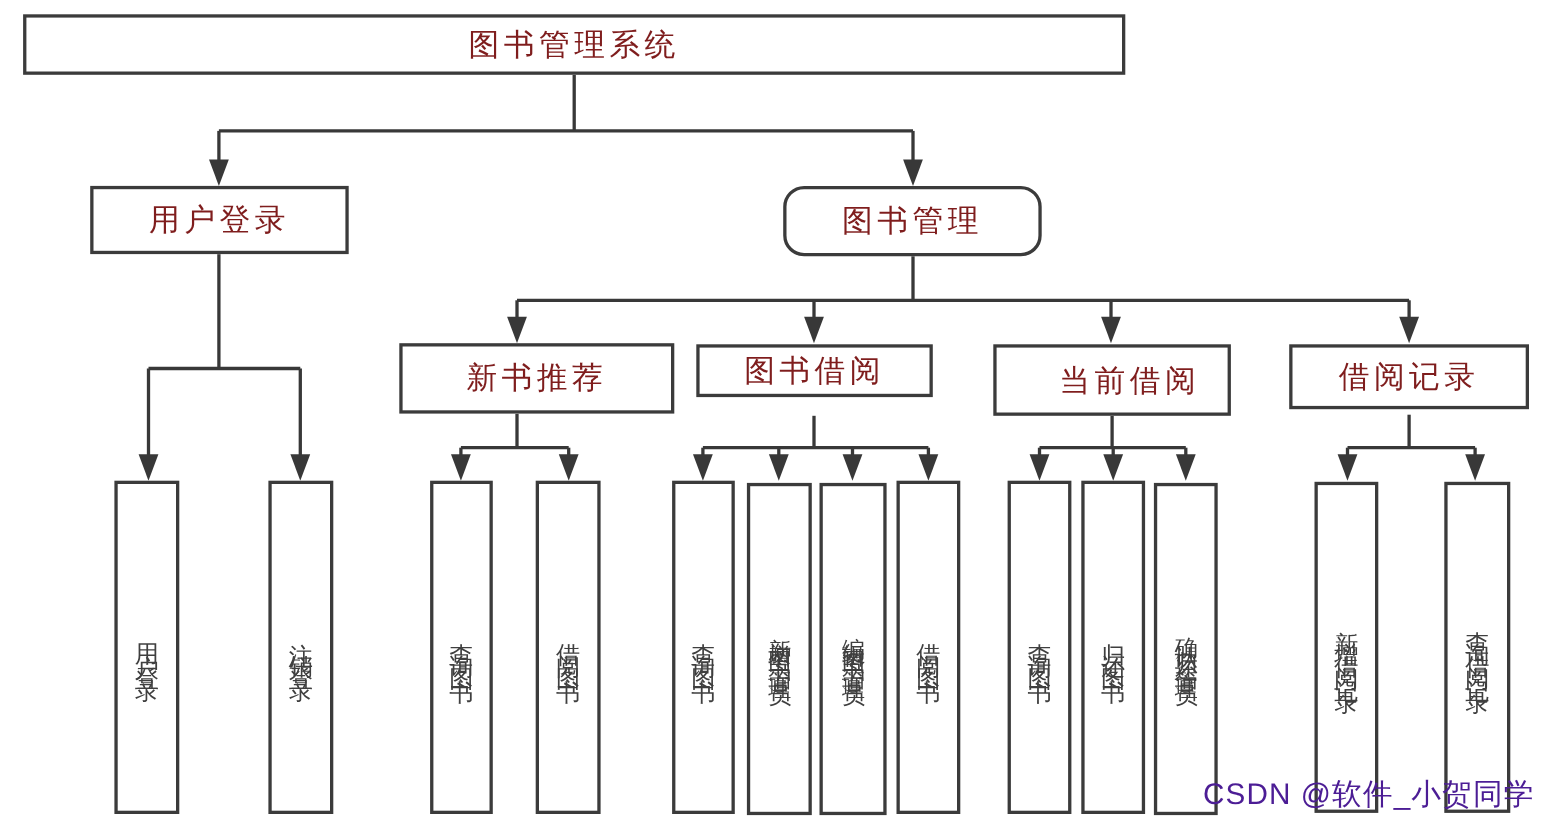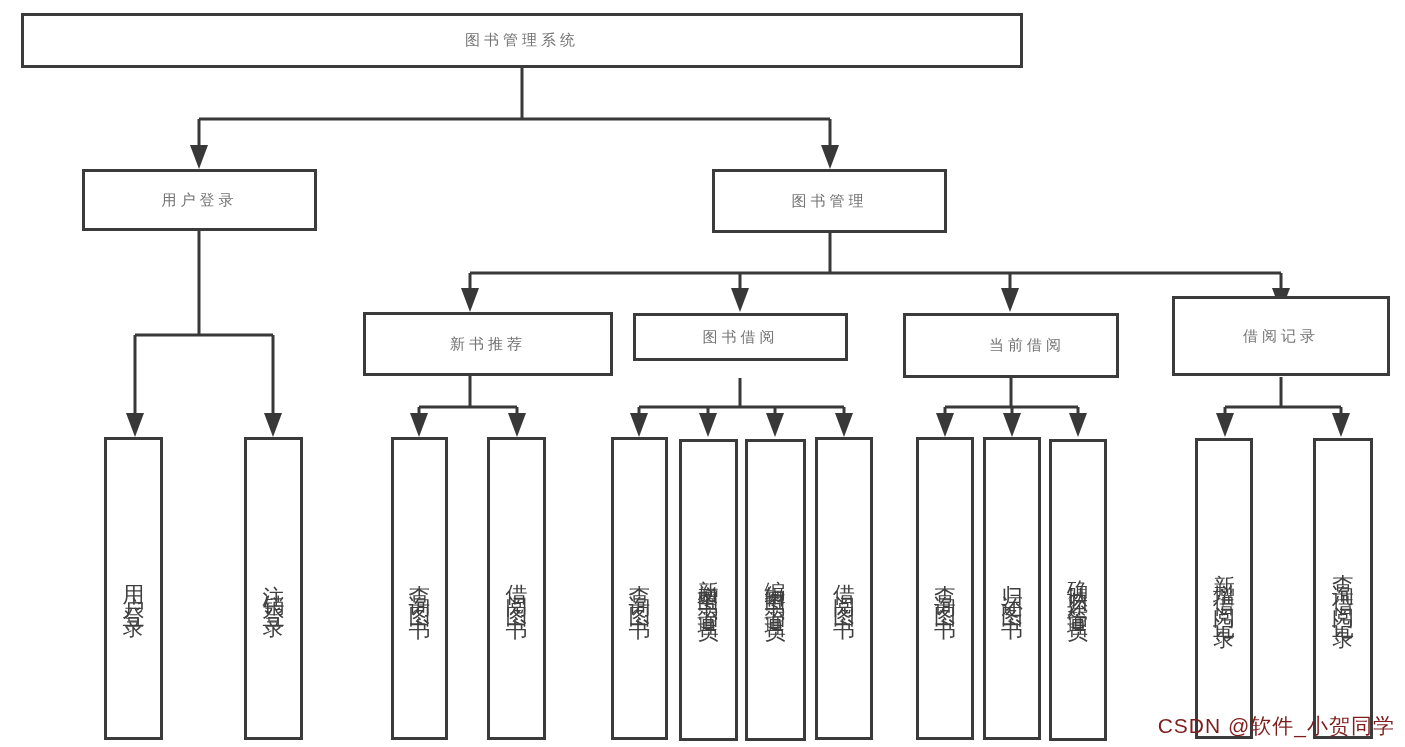--- a/index.html
+++ b/index.html
@@ -36,43 +36,43 @@
     position: absolute;
     border: 3px solid #3b3b3b;
     background: #ffffff;
     display: flex;
     align-items: center;
     justify-content: center;
     box-sizing: border-box;
     color: #3f3f3f;
   }
   .hbox span {
-    font-size: 15px;
+    font-size: 28px;
     letter-spacing: 4px;
     white-space: nowrap;
-    color: #737373;
+    color: #7f1d1d;
   }
   .vbox span {
     writing-mode: vertical-rl;
     text-orientation: mixed;
     font-size: 22px;
     letter-spacing: 11px;
     line-height: 1;
     color: #3f3f3f;
   }
   .vbox.v-long span {
     font-size: 21px;
     letter-spacing: 6px;
   }
   .watermark {
     position: absolute;
     right: 10px;
     bottom: 7px;
-    font-size: 21px;
-    color: #7f1d1d;
+    font-size: 27px;
+    color: #4c1d95;
     letter-spacing: 1px;
     white-space: nowrap;
     z-index: 5;
   }
 </style>
 </head>
 <body>
 
 <div class="canvas">
 
@@ -152,34 +152,34 @@
     </g>
   </svg>
 
   <div class="box hbox" style="left:21px; top:13px; width:1002px; height:55px;">
     <span>图书管理系统</span>
   </div>
 
   <div class="box hbox" style="left:82px; top:169px; width:235px; height:62px;">
     <span>用户登录</span>
   </div>
-  <div class="box hbox" style="left:712px; top:169px; width:235px; height:64px;">
+  <div class="box hbox" style="left:712px; top:169px; width:235px; height:64px;border-radius:19px;">
     <span>图书管理</span>
   </div>
 
   <div class="box hbox" style="left:363px; top:312px; width:250px; height:64px;">
     <span>新书推荐</span>
   </div>
   <div class="box hbox" style="left:633px; top:313px; width:215px; height:48px;">
     <span>图书借阅</span>
   </div>
   <div class="box hbox" style="left:903px; top:313px; width:216px; height:65px;padding-left:32px;">
     <span>当前借阅</span>
   </div>
-  <div class="box hbox" style="left:1172px; top:296px; width:218px; height:80px;">
+  <div class="box hbox" style="left:1172px; top:313px; width:218px; height:59px;">
     <span>借阅记录</span>
   </div>
 
   <div class="box vbox" style="left:104px; top:437px; width:59px; height:303px;">
     <span>用户登录</span>
   </div>
   <div class="box vbox" style="left:244px; top:437px; width:59px; height:303px;">
     <span>注销登录</span>
   </div>
 

